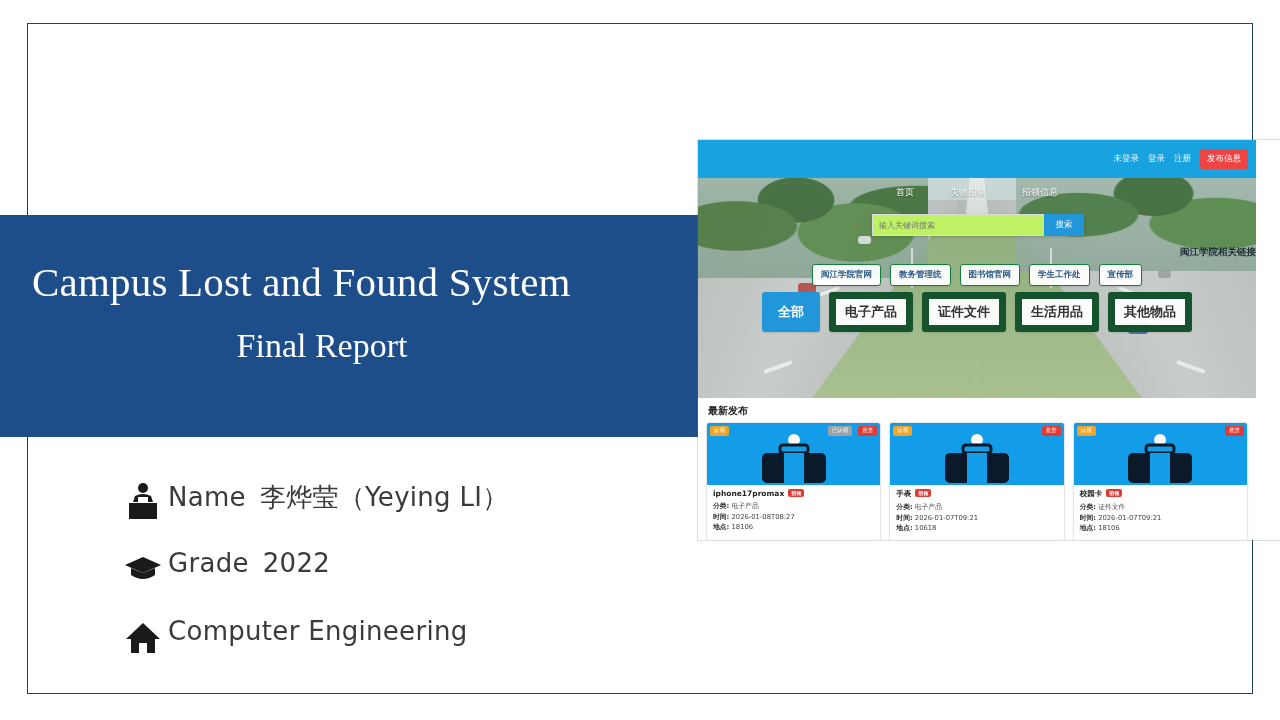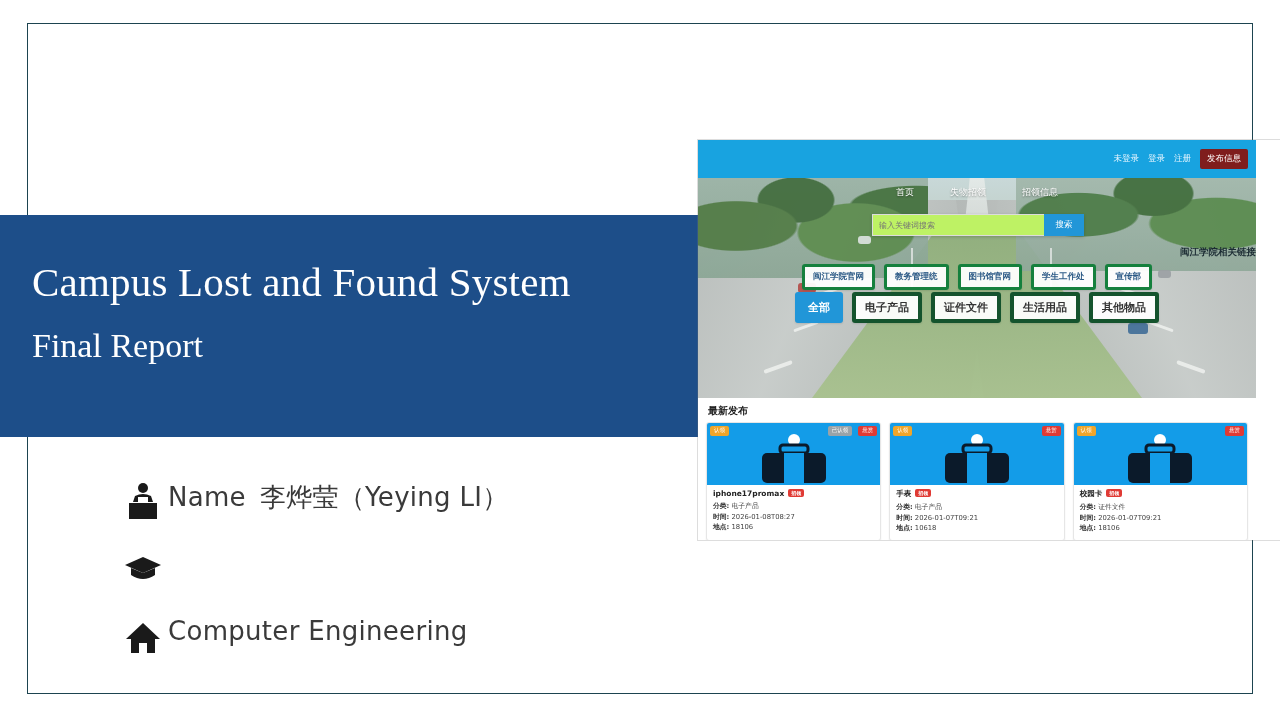--- a/index.html
+++ b/index.html
@@ -21,21 +21,21 @@
     position:absolute;left:0;top:215px;width:1280px;height:222px;
     background:#1d4e89;
   }
   .title-main{
     position:absolute;left:32px;top:45px;width:1100px;
     font-family:"Liberation Serif","DejaVu Serif",serif;
     font-size:41px;color:#ffffff;letter-spacing:.2px;line-height:1.1;
     font-weight:400;
   }
   .title-sub{
-    position:absolute;left:32px;top:112px;width:580px;
+    position:absolute;left:32px;top:112px;width:580px;text-align:center;
     font-family:"Liberation Serif","DejaVu Serif",serif;
     font-size:34px;color:#ffffff;font-weight:400;
   }
 
   
   .info-list{position:absolute;left:118px;top:480px;width:560px;}
   .info-row{display:flex;align-items:flex-start;height:58px;margin-bottom:10px;}
   .info-icon{width:50px;height:44px;flex:0 0 50px;display:flex;align-items:center;justify-content:center;}
   .info-text{
     font-size:26px;color:#3a3a3a;font-weight:400;white-space:nowrap;
@@ -91,44 +91,44 @@
     display:flex;align-items:center;z-index:6;
   }
   .nav-title{
     position:absolute;left:0;top:0;width:558px;height:38px;
     display:flex;align-items:center;justify-content:center;
     color:#fff;font-size:12.5px;font-weight:bold;letter-spacing:.5px;
     font-family:"DejaVu Sans","Liberation Sans",sans-serif;pointer-events:none;
   }
   .nav-right{position:absolute;right:8px;top:0;height:38px;display:flex;align-items:center;gap:9px;z-index:7;}
   .nav-link{color:#eaf7ff;font-size:8.5px;font-family:"DejaVu Sans",sans-serif;white-space:nowrap;}
-  .nav-cta{background:#7f1d1d;color:#fff;font-size:8.5px;padding:4px 7px;border-radius:2px;white-space:nowrap;
+  .nav-cta{background:#ef4444;color:#fff;font-size:8.5px;padding:4px 7px;border-radius:2px;white-space:nowrap;
     font-family:"DejaVu Sans",sans-serif;}
 
   .subnav{position:absolute;left:0;top:46px;width:558px;display:flex;justify-content:center;gap:36px;z-index:5;}
   .subnav a{color:#ffffff;font-size:9px;text-shadow:0 1px 2px rgba(0,0,0,.45);
     font-family:"DejaVu Sans",sans-serif;}
 
   .searchbar{position:absolute;left:50%;top:74px;margin-left:-105px;width:212px;height:22px;display:flex;z-index:5;
      box-shadow:0 1px 3px rgba(0,0,0,.18);}
   .searchbar input{flex:1;border:1px solid #dcdcdc;border-right:none;background:#bef264;font-size:8px;padding:0 6px;
      outline:none;font-family:"DejaVu Sans",sans-serif;color:#555;}
   .searchbar button{width:40px;border:none;background:#2196d8;color:#fff;font-size:8.5px;cursor:pointer;
      font-family:"DejaVu Sans",sans-serif;}
 
   .links-title{position:absolute;left:0;top:106px;width:558px;text-align:right;z-index:5;
      color:#1b2b33;font-size:9.5px;font-weight:bold;font-family:"DejaVu Sans",sans-serif;}
   .links-row{position:absolute;left:0;top:124px;width:558px;display:flex;justify-content:center;gap:9px;z-index:5;}
-  .link-chip{background:rgba(255,255,255,.94);border:3px solid #15803d;border-radius:3px;
+  .link-chip{background:rgba(255,255,255,.94);border:1px solid #15803d;border-radius:3px;
      padding:4px 8px;font-size:8.5px;color:#2c5a86;font-weight:bold;white-space:nowrap;
      font-family:"DejaVu Sans",sans-serif;box-shadow:0 1px 2px rgba(0,0,0,.10);text-align:right;}
 
   .cat-row{position:absolute;left:0;top:152px;width:558px;display:flex;justify-content:center;gap:9px;z-index:5;}
-  .cat-chip{background:rgba(255,255,255,.94);border:4px solid #14532d;border-radius:3px;
-     padding:4px 9px;font-size:11px;color:#333;font-weight:bold;white-space:nowrap;
+  .cat-chip{background:rgba(255,255,255,.94);border:7px solid #14532d;border-radius:3px;
+     padding:4px 9px;font-size:13px;color:#333;font-weight:bold;white-space:nowrap;
      font-family:Liberation Serif, serif;box-shadow:0 1px 2px rgba(0,0,0,.10);}
   .cat-chip.active{background:#2196d8;color:#fff;border-color:#2196d8;}
 
   
   .latest{position:absolute;left:0;top:258px;width:558px;height:142px;background:#fff;}
   .latest-title{position:absolute;left:10px;top:6px;font-size:10px;font-weight:bold;color:#222;
      font-family:Liberation Sans, sans-serif;}
   .cards{position:absolute;left:8px;top:24px;width:542px;display:flex;gap:8px;}
   .card{width:175px;background:#fff;border:1px solid #e6e6e6;border-radius:3px;overflow:hidden;
      box-shadow:0 1px 2px rgba(0,0,0,.07);}
@@ -174,20 +174,23 @@
       </div>
     </div>
 
     <div class="info-row">
       <div class="info-icon">
         <svg width="38" height="30" viewBox="0 0 38 30">
           <path d="M19 2 L37 10 L19 18 L1 10 Z" fill="#1a1a1a"></path>
           <path d="M7 13 v7 q12 8 24 0 v-7 l-12 5 z" fill="#1a1a1a"></path>
         </svg>
       </div>
+      <div class="info-text">
+        <span>Grade</span><span class="val">2022</span>
+      </div>
     </div>
 
     <div class="info-row">
       <div class="info-icon">
         <svg width="36" height="34" viewBox="0 0 36 34">
           <path d="M18 2 L35 18 L30 18 L30 32 L22 32 L22 22 L14 22 L14 32 L6 32 L6 18 L1 18 Z" fill="#1a1a1a"></path>
         </svg>
       </div>
       <div class="info-text">Computer Engineering</div>
     </div>

